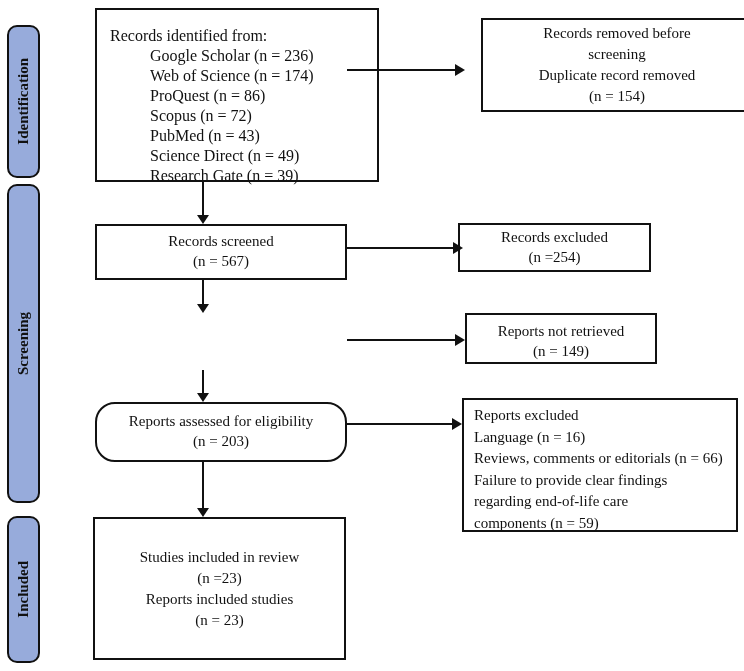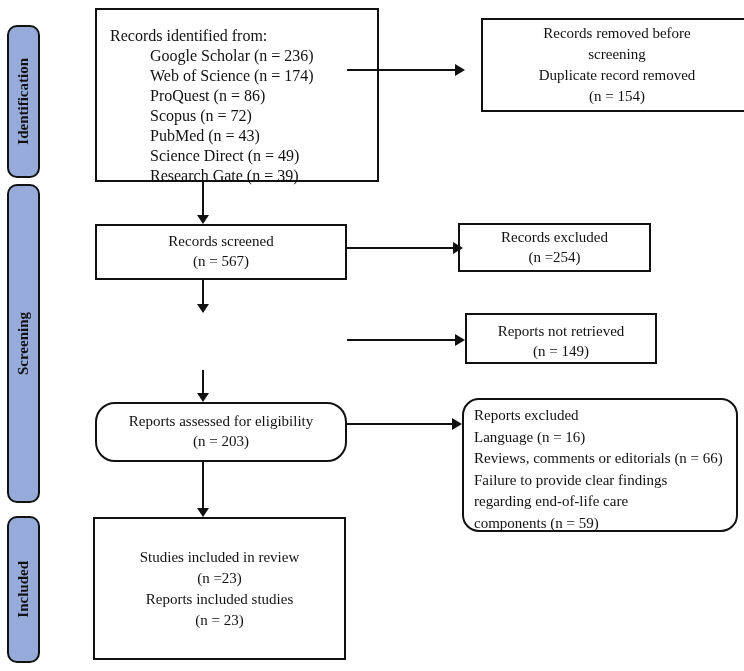--- a/index.html
+++ b/index.html
@@ -39,21 +39,21 @@
     justify-content:flex-start;text-align:left;font-size:16px;line-height:20px;
     padding:16px 4px 0 13px;}
   .box-identified .indent{margin-left:40px;}
   .box-removed{left:465px;top:18px;width:272px;height:94px;line-height:21px;margin-left:16px;}
   .box-screened{left:95px;top:224px;width:252px;height:56px;}
   .box-excluded1{left:458px;top:223px;width:193px;height:49px;}
   .box-sought{left:95px;top:313px;width:252px;height:57px;}
   .box-notretrieved{left:465px;top:313px;width:192px;height:51px;justify-content:flex-end;}
   .box-assessed{left:95px;top:402px;width:252px;height:60px;border-radius:20px;}
   .box-excluded2{left:462px;top:398px;width:276px;height:134px;
-    justify-content:flex-start;text-align:left;line-height:21.5px;padding:5px 4px 16px 10px;border-radius:17px;}
+    justify-content:flex-start;text-align:left;line-height:21.5px;padding:5px 4px 16px 10px;}
   .box-included{left:93px;top:517px;width:253px;height:143px;line-height:21px;}
 
   
   .vline{position:absolute;width:2px;background:var(--line-color);}
   .hline{position:absolute;height:2px;background:var(--line-color);}
   .head-down{
     position:absolute;width:0;height:0;
     border-left:6px solid transparent;border-right:6px solid transparent;
     border-top:9px solid var(--line-color);
   }

